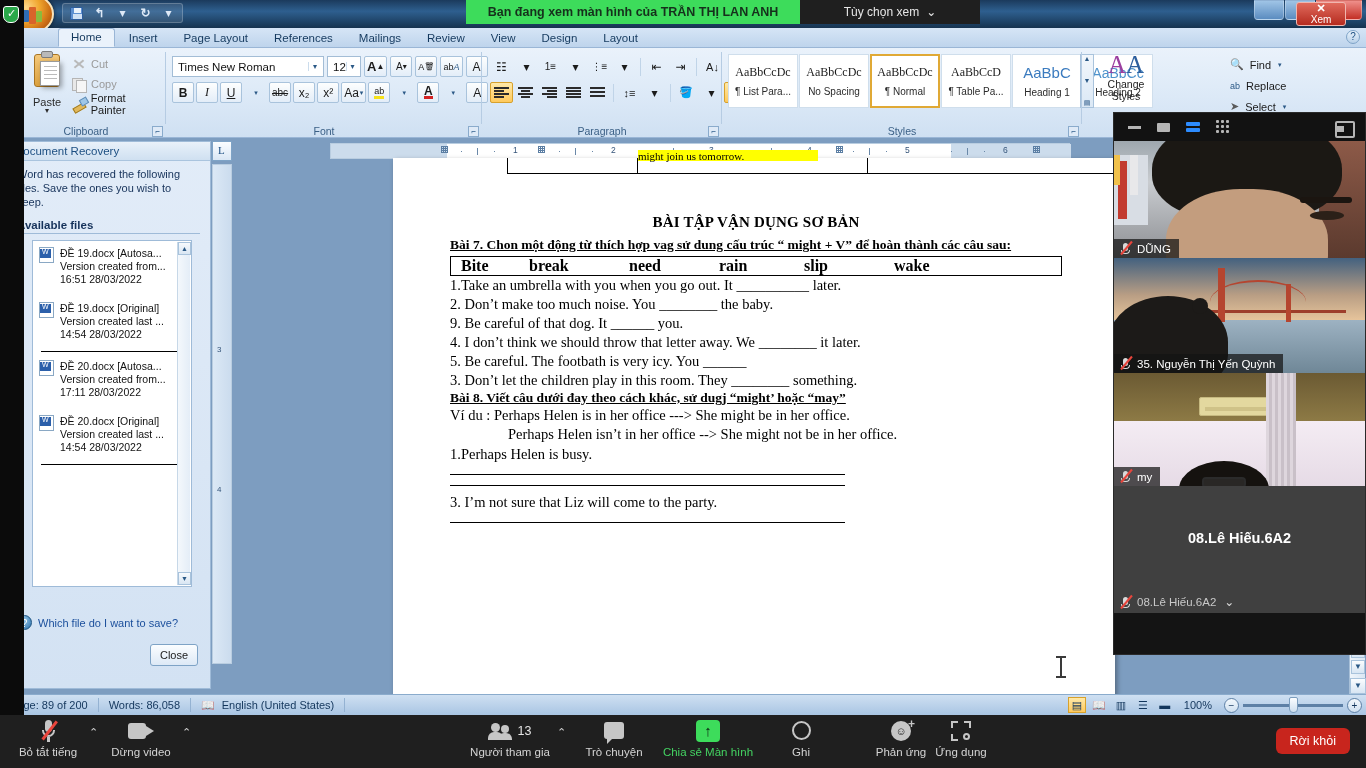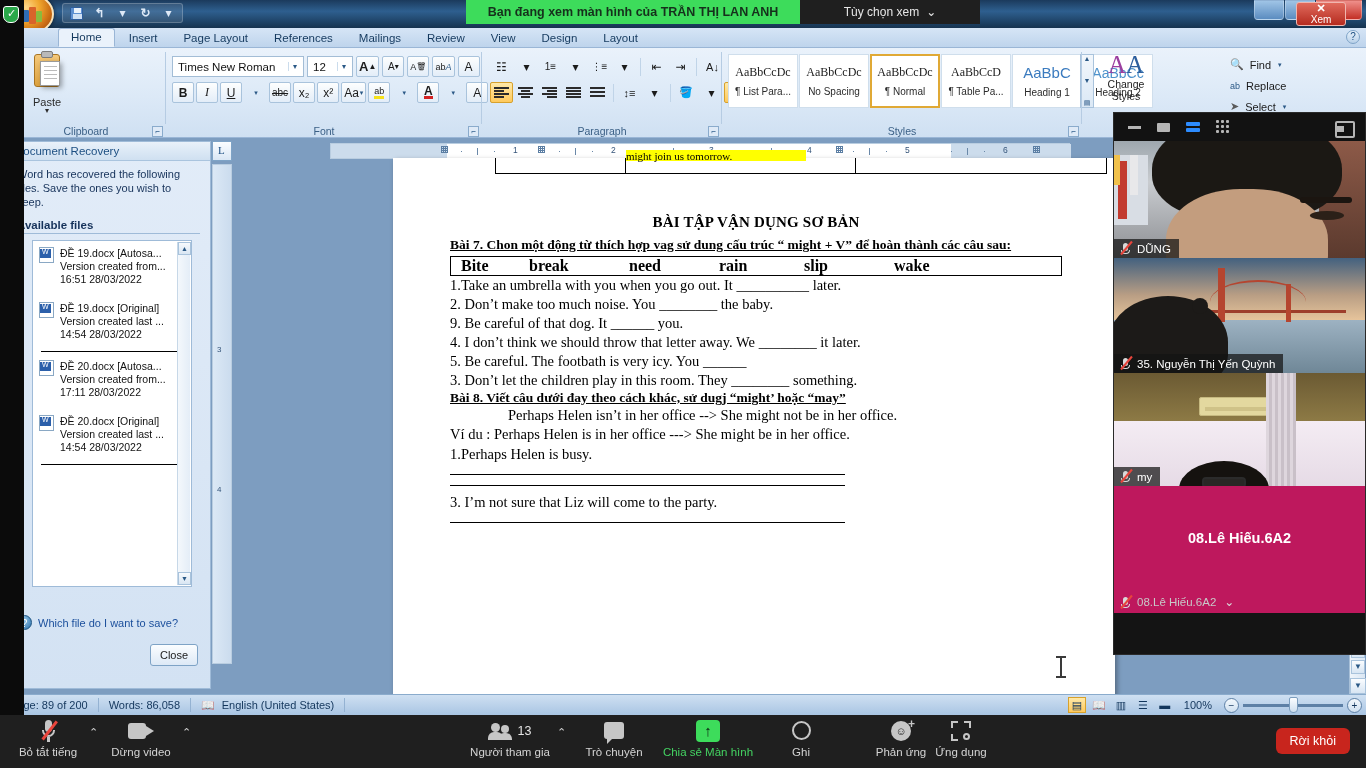--- a/index.html
+++ b/index.html
@@ -245,21 +245,21 @@
                                 repeating-linear-gradient(0deg,#5b7ea3 0 1px,transparent 1px 2px);}
   .v-ruler { position:absolute; left:212px; top:26px; width:20px; height:500px;
              background:linear-gradient(90deg,#dbe8f5,#cbdcee); border:1px solid #b9cde0;}
   .v-ruler .vnum { position:absolute; left:4px; font-size:8px; color:#36557a;}
 
   
   .page { position:absolute; left:393px; top:20px; width:722px; height:630px;
           background:#fff; box-shadow:2px 2px 5px rgba(0,0,0,.35);}
   .doc-body { position:absolute; left:57px; top:8px; width:612px;
               font-family:"Liberation Serif", serif; color:#000; }
-  .tbl-top { position:absolute; left:45px; top:-8px; width:612px; height:16px;
+  .tbl-top { position:absolute; left:57px; top:-8px; width:612px; height:16px;
              border:1px solid #000; border-top:none; display:flex; }
   .tbl-top .c1 { width:130px; border-right:1px solid #000;}
   .tbl-top .c2 { flex:1; border-right:1px solid #000; position:relative;}
   .tbl-top .c2 .hl { position:absolute; left:0; top:-8px; width:180px; height:11px; background:#ffff00;}
   .tbl-top .c3 { width:250px;}
   .doc-h1 { text-align:center; font-weight:bold; font-size:15px; letter-spacing:.2px; }
   .doc-b { font-weight:bold; font-size:14.5px; }
   .sq { text-decoration: underline; }
   .wordbox { margin-top:3px; border:1px solid #000; height:20px; display:flex; align-items:center;
              font-weight:bold; font-size:16px; }
@@ -365,21 +365,21 @@
                background:#e3d89f; border:1px solid #c6b980; border-radius:2px;}
   #tile3 .ac:after{content:"";position:absolute;left:5px;top:9px;width:64px;height:4px;background:#cfc288;}
   #tile3 .curtain { position:absolute; left:152px; top:0; width:30px; height:113px;
                     background:repeating-linear-gradient(90deg,#ded6dd 0 3px,#c9c0c8 3px 6px);}
   #tile3 .hd { position:absolute; left:65px; top:88px; width:90px; height:56px;
                background:#15120f; border-radius:50% 50% 30% 30%;}
   #tile3 .gl { position:absolute; left:88px; top:104px; width:44px; height:11px;
                border:2px solid #2b2b2b; border-radius:4px; background:rgba(80,80,80,.35);}
 
   
-  #tile4 { height:127px; background:#be185d; position:relative;}
+  #tile4 { height:127px; background:#404040; position:relative;}
   #tile4 .bigname { position:absolute; left:0; top:44px; width:100%; text-align:center;
                     color:#fff; font-size:14.5px; font-weight:bold;}
   #tile4 .footname { position:absolute; left:0; bottom:2px; height:18px;
                      display:flex; align-items:center; gap:5px; padding-left:5px;
                      color:#c8c8c8; font-size:11.5px;}
   #tile4 .chev { color:#d8d8d8; font-size:12px; margin-left:3px;}
 
   
   #zoom-bar { position:absolute; left:0; top:715px; width:1366px; height:53px; background:#1f1f1f;}
   .zb-item { position:absolute; top:4px; display:flex; flex-direction:column; align-items:center;
@@ -484,32 +484,46 @@
     <div class="grp" id="grp-clipboard">
       <div class="paste-big">
         <div class="clip-ico">
           <div class="board"></div>
             <div class="clipt"></div>
             <div class="page"></div>
         </div>
         <div class="ptxt">Paste</div>
         <div class="pcar">▾</div>
       </div>
+      <div class="clip-cmds">
+        <div class="cbtn">
+          <span class="ico-sc"></span>
+          <span>Cut</span>
+        </div>
+        <div class="cbtn">
+          <span class="ico-cp"></span>
+          <span>Copy</span>
+        </div>
+        <div class="cbtn enabled">
+          <span class="ico-fp"></span>
+          <span>Format Painter</span>
+        </div>
+      </div>
       <div class="glabel">Clipboard</div>
       <div class="dlg">⌐</div>
       <div class="gsep"></div>
     </div>
 
     <div class="grp" id="grp-font">
       <div class="fontrow1">
-        <div class="combo" style="width:132px">
+        <div class="combo" style="width:152px">
           <span class="cv">Times New Roman</span>
           <span class="carr">▾</span>
         </div>
-        <div class="combo" style="width:46px">
+        <div class="combo" style="width:34px">
           <span class="cv">12</span>
           <span class="carr">▾</span>
         </div>
         <div class="fbtn box">
             <b style="font-size:13px">A</b>
             <span class="sup">▲</span>
           </div>
         <div class="fbtn box">
             <span style="font-size:10px">A</span>
             <span class="sup">▾</span>
@@ -817,22 +831,22 @@
         </div>
 
         <div class="doc-line">1.Take an umbrella with you when you go out. It __________ later.</div>
         <div class="doc-line">2. Don’t make too much noise. You ________ the baby.</div>
         <div class="doc-line">9. Be careful of that dog. It ______ you.</div>
         <div class="doc-line">4. I don’t think we should throw that letter away. We ________ it later.</div>
         <div class="doc-line">5. Be careful. The footbath is very icy. You ______</div>
         <div class="doc-line">3. Don’t let the children play in this room. They ________ something.</div>
 
         <div class="doc-b sq" style="font-size:13.5px; white-space:nowrap;">Bài 8. Viết câu dưới đay theo cách khác, sử dugj “might’ hoặc “may”</div>
+        <div class="doc-line">Ví du : Perhaps Helen is in her office ---&gt; She might be in her office.</div>
         <div class="doc-line" style="padding-left:58px">Perhaps Helen isn’t in her office --&gt; She might not be in her office.</div>
-        <div class="doc-line">Ví du : Perhaps Helen is in her office ---&gt; She might be in her office.</div>
 
         <div class="doc-line" style="margin-top:1px">1.Perhaps Helen is busy.</div>
         <div class="ansline"></div>
         <div class="ansline"></div>
         <div class="doc-line">3. I’m not sure that Liz will come to the party.</div>
         <div class="ansline"></div>
       </div>
       <div class="pagenum">89</div>
     </div>
 

